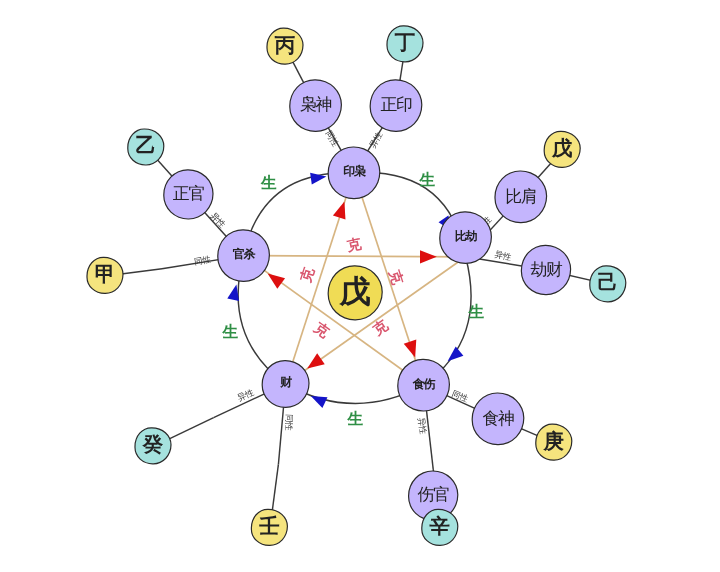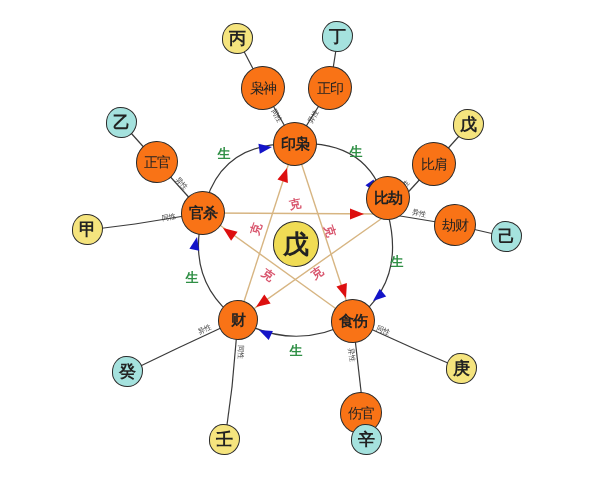--- a/index.html
+++ b/index.html
@@ -3,25 +3,25 @@
 <meta charset="utf-8">
 <style>
   html,body{margin:0;padding:0;background:#fff;}
   .canvas{
     position:relative;width:600px;height:477px;background:#ffffff;overflow:hidden;
     font-family:"DejaVu Sans","Liberation Sans",sans-serif;color:#222;
   }
   .layer{position:absolute;left:0;top:0;}
   .node{
     position:absolute;display:flex;align-items:center;justify-content:center;
-    background:#f97316;border:1.6px solid #2b2b2b;
+    background:#c4b5fd;border:1.6px solid #2b2b2b;
     border-radius:49% 51% 50% 50% / 51% 49% 52% 48%;
     box-sizing:border-box;text-align:center;line-height:1;
   }
-  .main{width:44px;height:44px;font-size:15px;font-weight:600;letter-spacing:-1px;}
+  .main{width:44px;height:44px;font-size:10px;font-weight:600;letter-spacing:-1px;}
   .main.small{width:40px;height:40px;}
   .god{width:44px;height:44px;font-size:14px;font-weight:500;letter-spacing:-1px;}
   .god.small{width:42px;height:42px;}
   .stem{width:31px;height:31px;font-size:17px;font-weight:700;
         border-radius:46% 54% 50% 50% / 52% 48% 54% 46%;}
   .stem.yang{background:#f5e47e;}
   .stem.yin{background:#a5e2de;}
   .center-stem{width:46px;height:46px;background:#f0dc55;font-size:26px;font-weight:700;}
   .rel{position:absolute;transform:translate(-50%,-50%);line-height:1;white-space:nowrap;}
   .sheng{font-size:13px;font-weight:700;color:#2f8f45;}
@@ -122,20 +122,21 @@
   <div class="node main" style="left:331px;top:299px">食伤</div>
   <div class="node main small" style="left:218px;top:300px">财</div>
   <div class="node main" style="left:181px;top:191px">官杀</div>
 
   <div class="node center-stem" style="left:273px;top:221px">戊</div>
 
   <div class="node god" style="left:241px;top:66px">枭神</div>
   <div class="node god" style="left:308px;top:66px">正印</div>
   <div class="node god" style="left:412px;top:142px">比肩</div>
   <div class="node god small" style="left:434px;top:204px">劫财</div>
+  <div class="node god" style="left:393px;top:327px">食神</div>
   <div class="node god small" style="left:340px;top:392px">伤官</div>
   <div class="node god small" style="left:136px;top:141px">正官</div>
 
   <div class="node stem yang" style="left:222px;top:23px">丙</div>
   <div class="node stem yin" style="left:322px;top:21px">丁</div>
   <div class="node stem yang" style="left:453px;top:109px">戊</div>
   <div class="node stem yin" style="left:491px;top:221px">己</div>
   <div class="node stem yang" style="left:446px;top:353px">庚</div>
   <div class="node stem yin" style="left:351px;top:424px">辛</div>
   <div class="node stem yang" style="left:209px;top:424px">壬</div>

